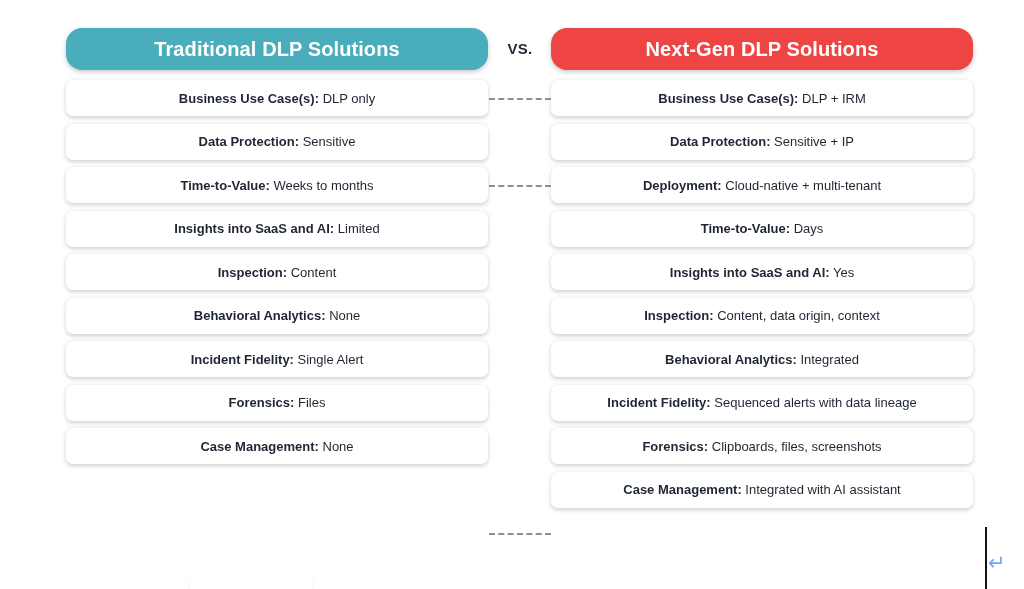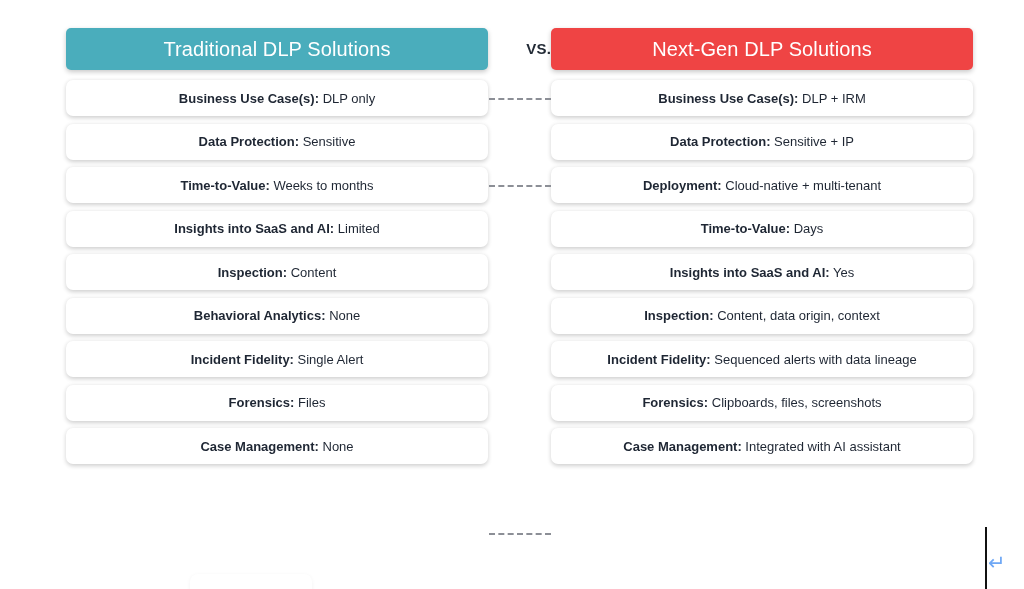--- a/index.html
+++ b/index.html
@@ -26,42 +26,42 @@
     position: absolute;
     top: 28px;
     width: 422px;
   }
   .column.left  { left: 66px; }
   .column.right { left: 551px; }
 
   
   .col-header {
     height: 42px;
-    border-radius: 5px;
+    border-radius: 16px;
     display: flex;
     align-items: center;
     justify-content: center;
     color: #ffffff;
     font-size: 20px;
-    font-weight: normal;
+    font-weight: bold;
     letter-spacing: 0.1px;
     box-shadow: 0 2px 5px rgba(0,0,0,0.22);
     margin-bottom: 10px;
     box-sizing: border-box;
   }
   .col-header.teal { background: #4AADBC; }
   .col-header.red  { background: #ef4444; }
 
   
   .vs-label {
     position: absolute;
     left: 489px;
     top: 40px;
     width: 62px;
-    text-align: right;
+    text-align: center;
     font-size: 15px;
     font-weight: bold;
     color: #232B36;
     letter-spacing: 0.2px;
   }
 
   
   .rows { display: block; }
   .row {
     height: 36px;
@@ -192,20 +192,23 @@
         <div class="row">
           <span class="row-text"><span class="row-label">Time-to-Value:</span><span class="row-value"> Days</span></span>
         </div>
         <div class="row">
           <span class="row-text"><span class="row-label">Insights into SaaS and AI:</span><span class="row-value"> Yes</span></span>
         </div>
         <div class="row">
           <span class="row-text"><span class="row-label">Inspection:</span><span class="row-value"> Content, data origin, context</span></span>
         </div>
         <div class="row">
+          <span class="row-text"><span class="row-label">Behavioral Analytics:</span><span class="row-value"> Integrated</span></span>
+        </div>
+        <div class="row">
           <span class="row-text"><span class="row-label">Incident Fidelity:</span><span class="row-value"> Sequenced alerts with data lineage</span></span>
         </div>
         <div class="row">
           <span class="row-text"><span class="row-label">Forensics:</span><span class="row-value"> Clipboards, files, screenshots</span></span>
         </div>
         <div class="row">
           <span class="row-text"><span class="row-label">Case Management:</span><span class="row-value"> Integrated with AI assistant</span></span>
         </div>
       </div>
   </div>

